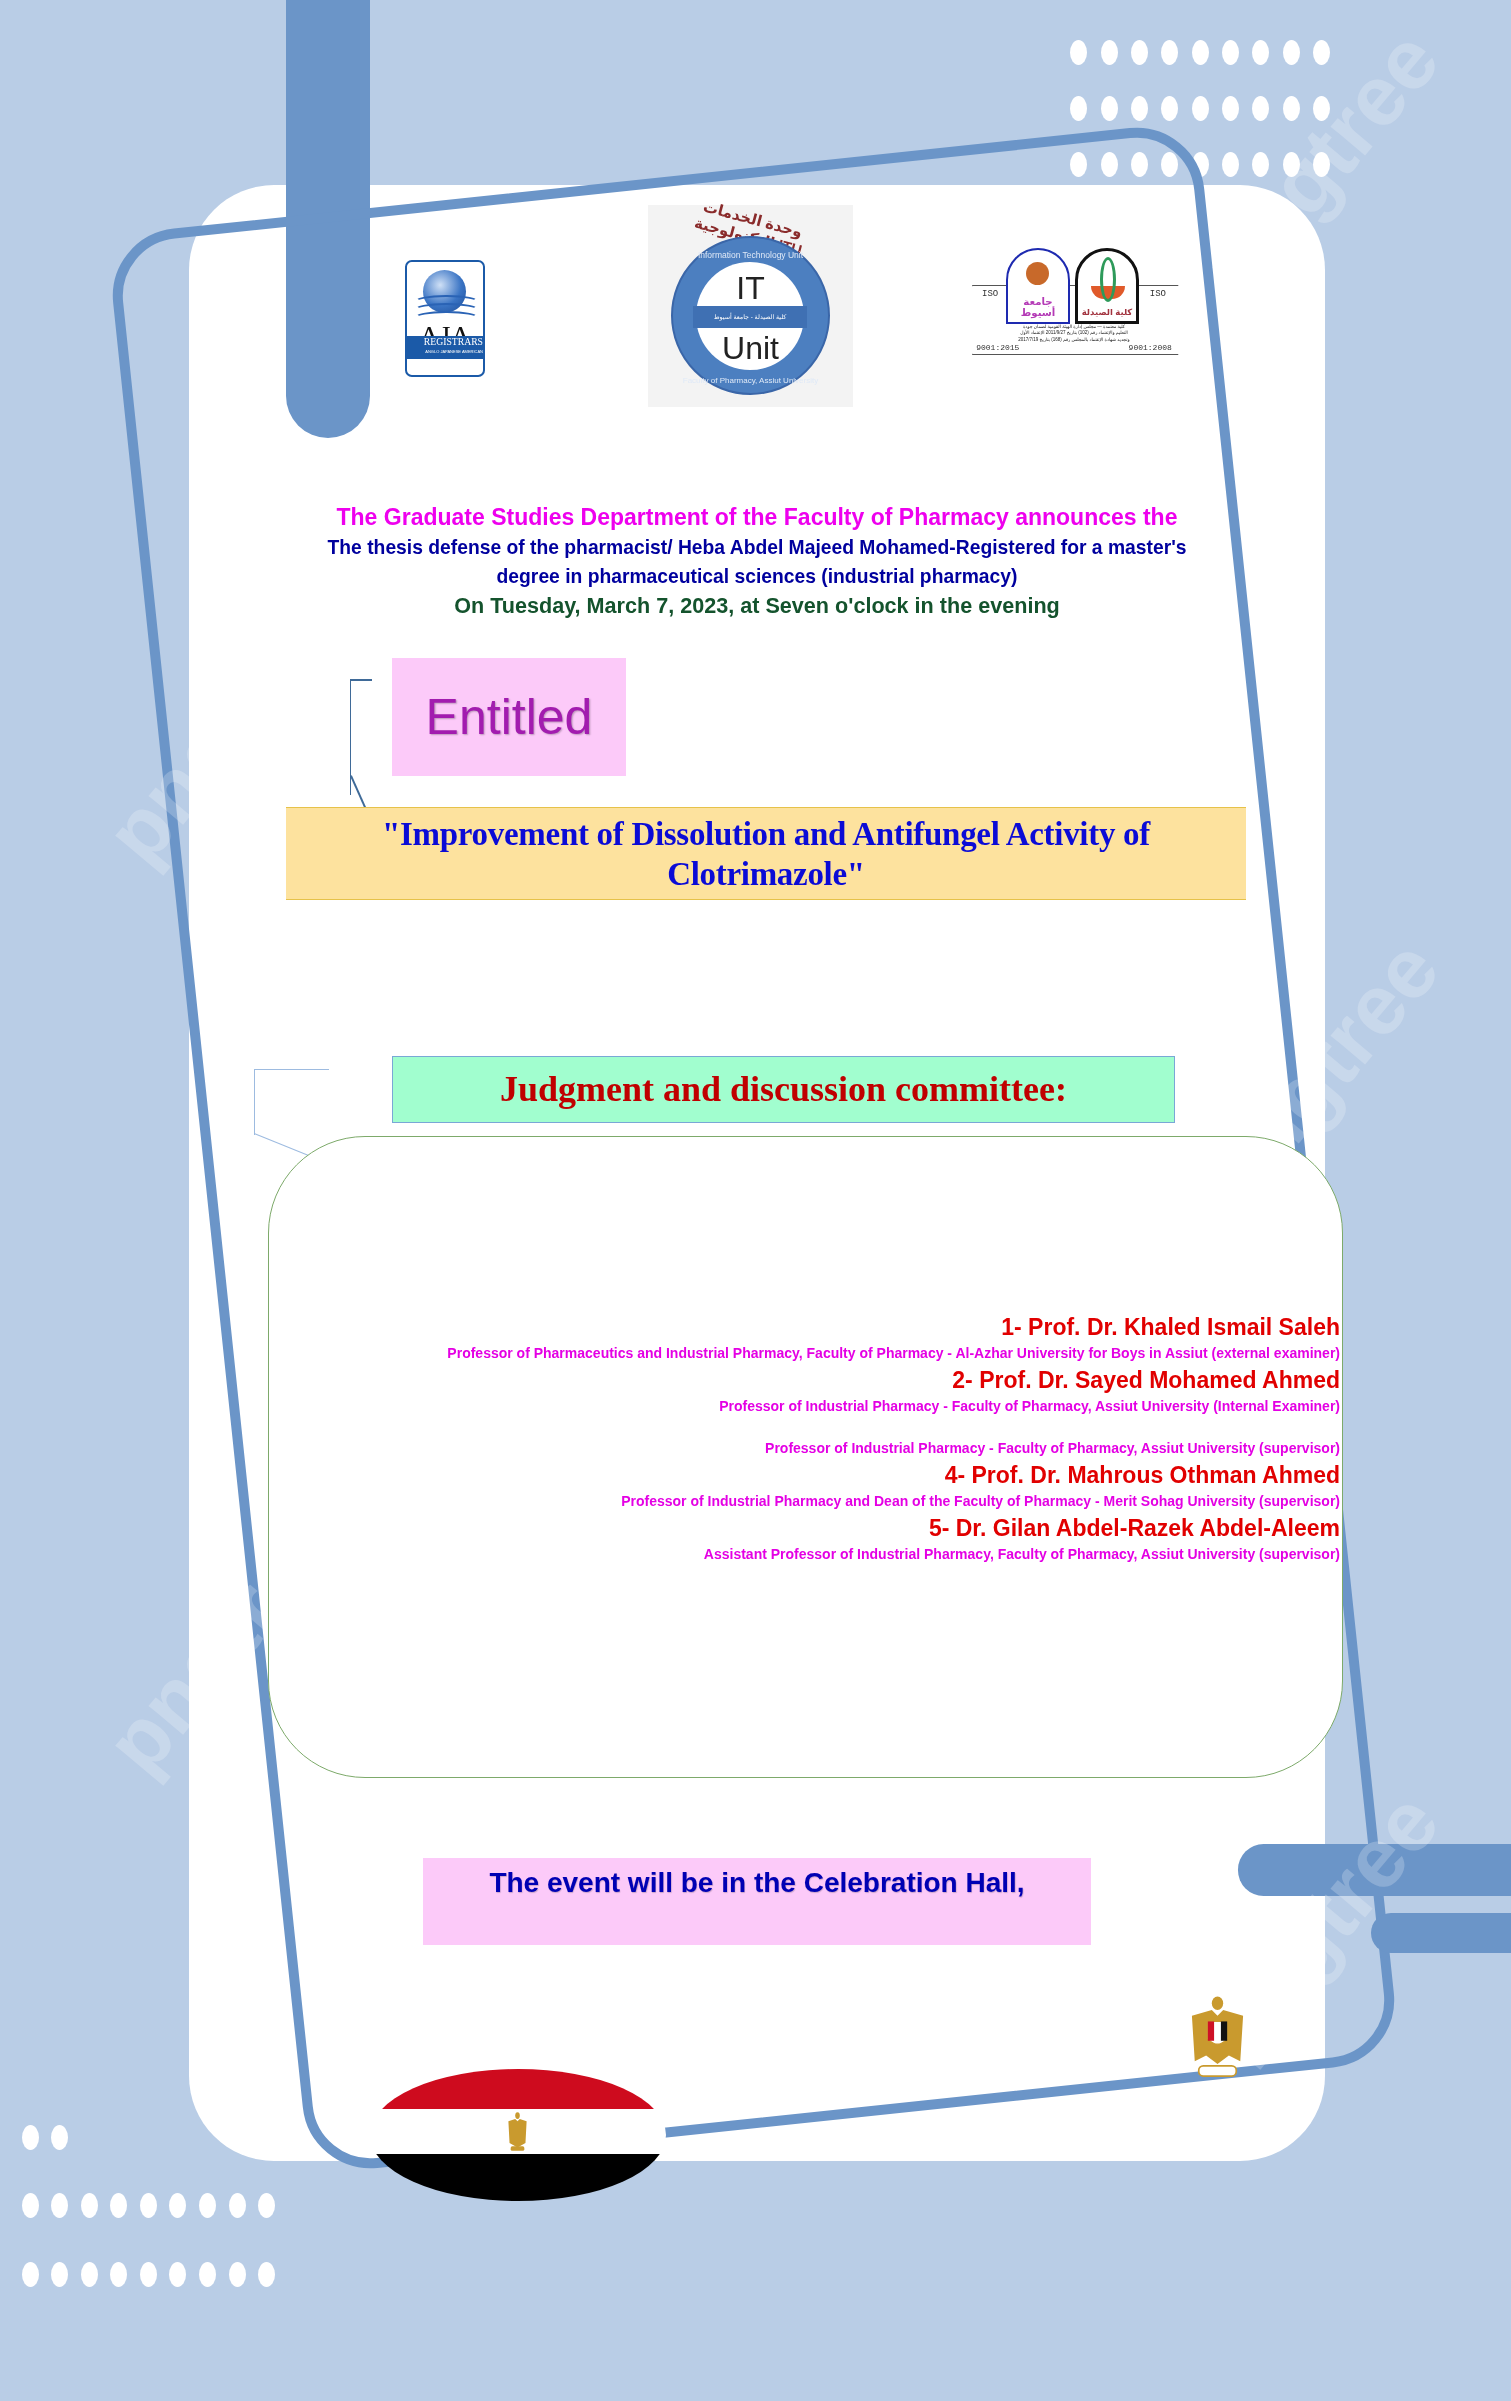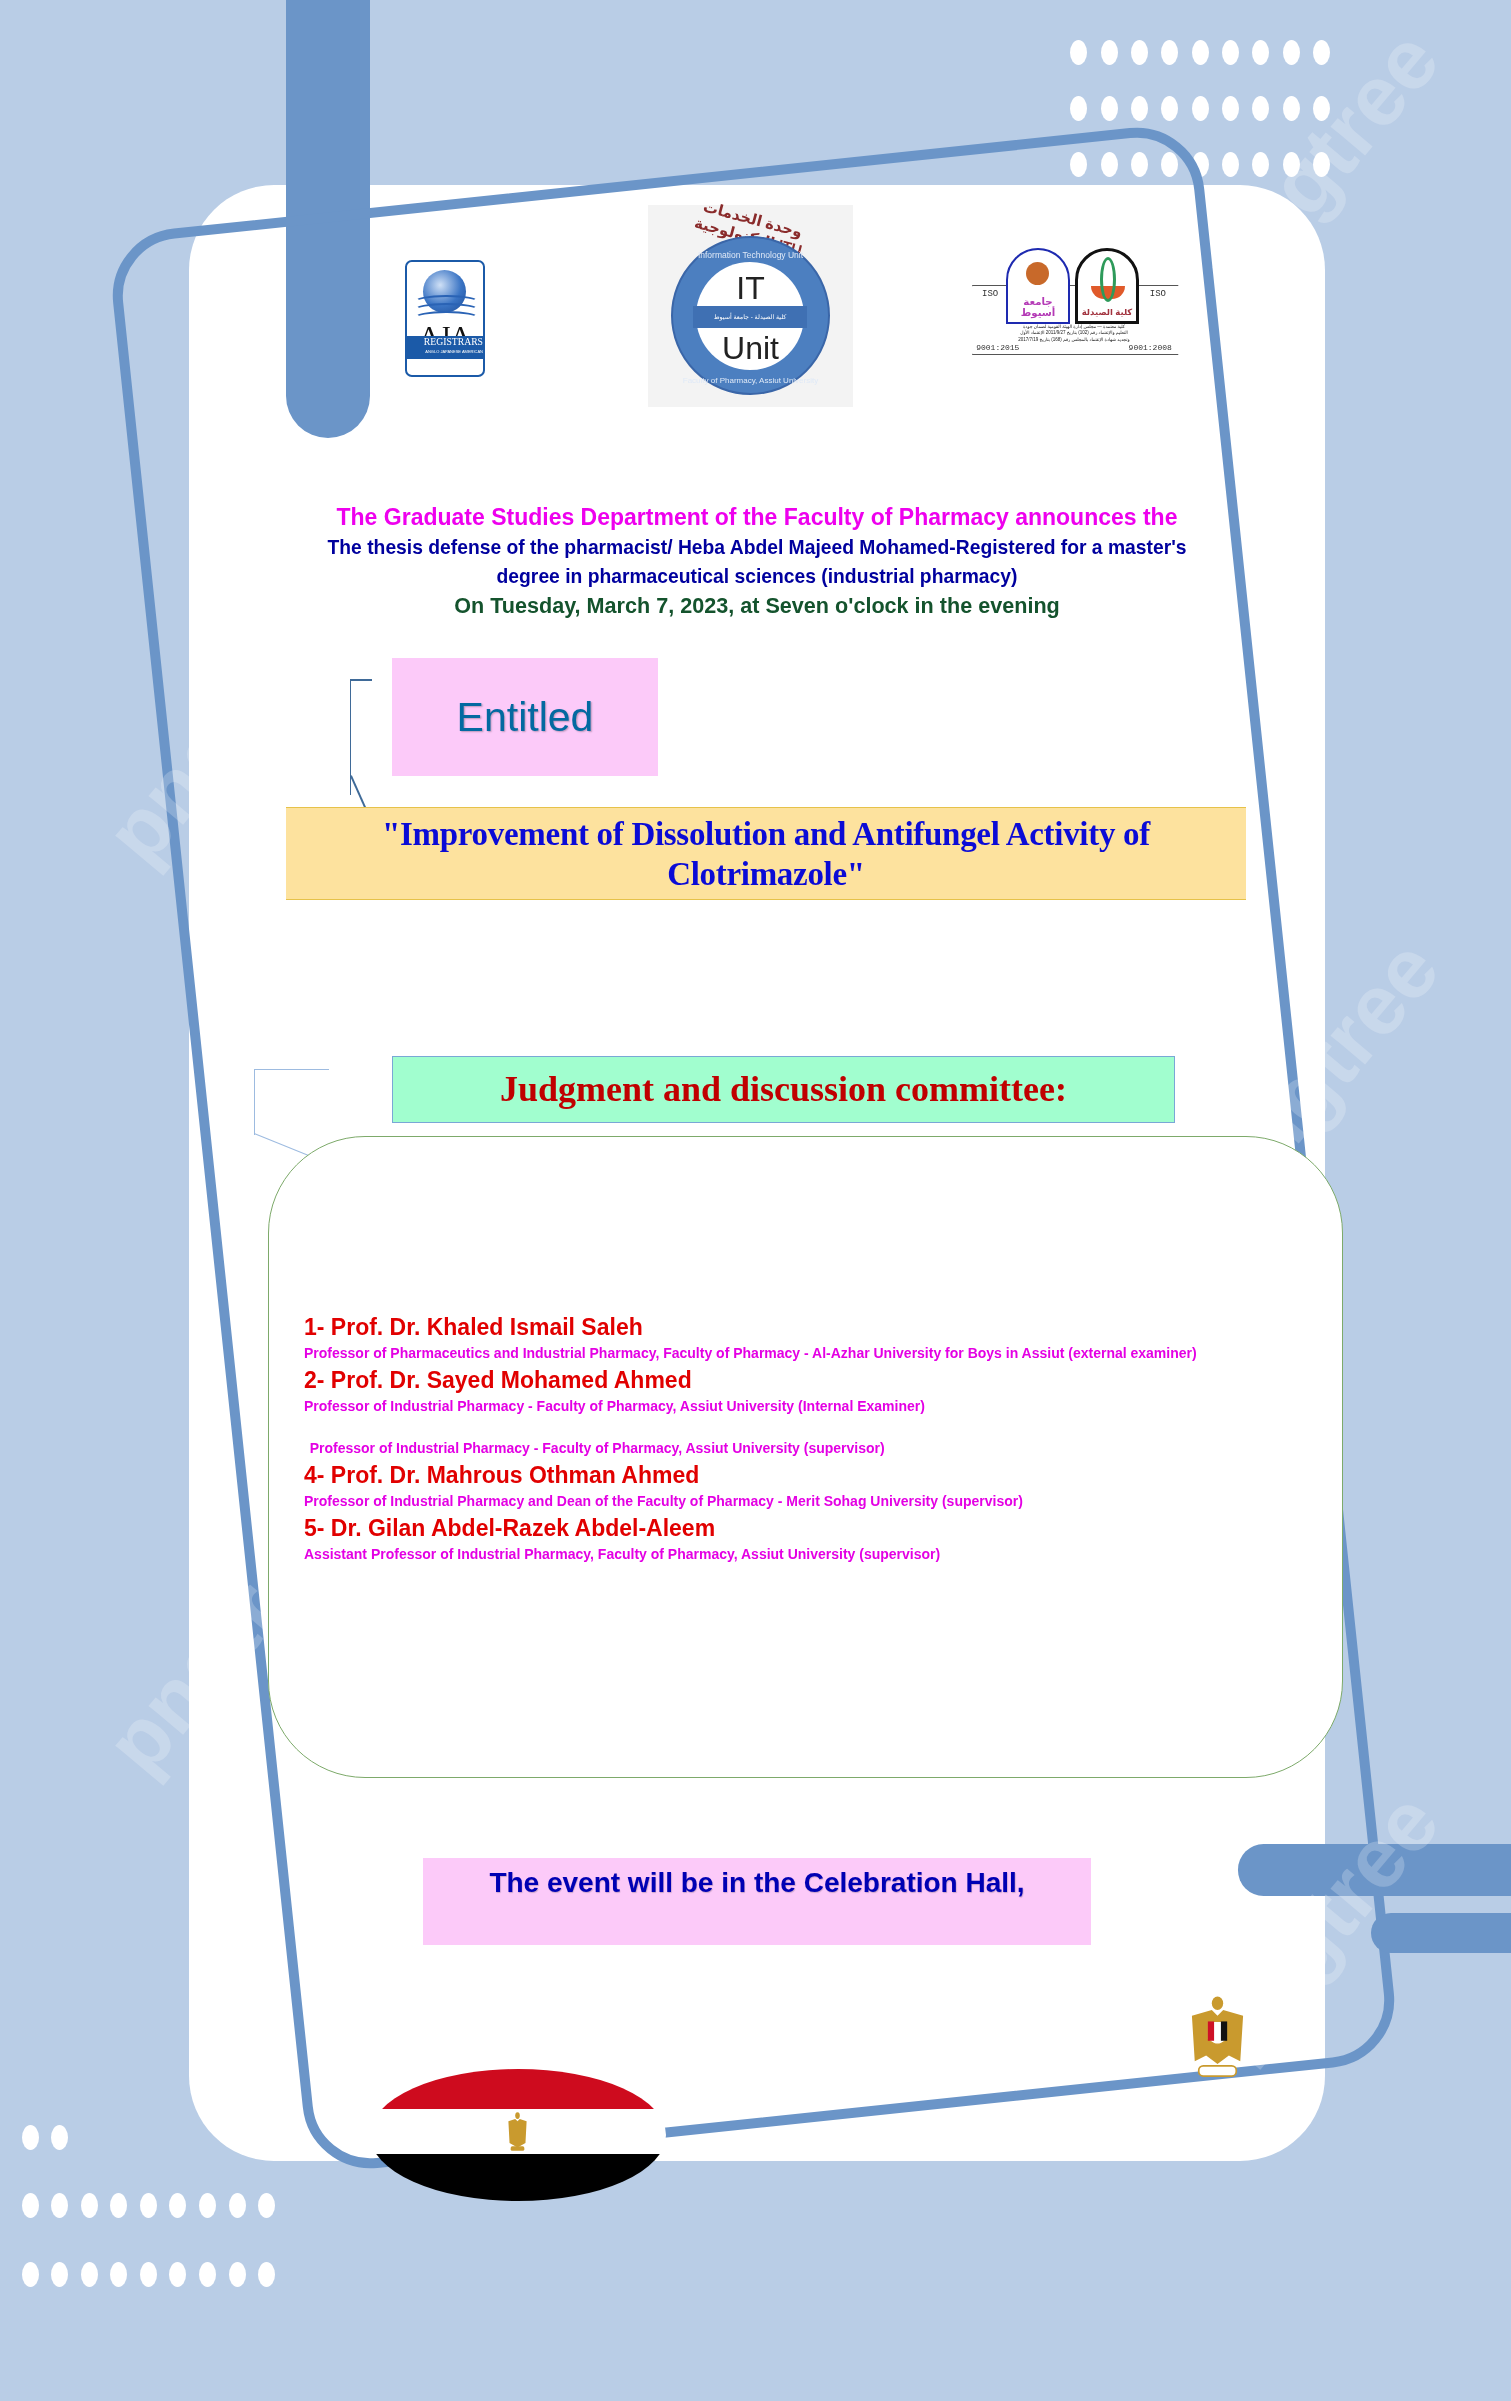--- a/index.html
+++ b/index.html
@@ -101,35 +101,35 @@
   
   #hdr { left:189px; width:1136px; top:501px; text-align:center; }
   #hdr .l1 { color:#ee00ee; font-size:23px; font-weight:bold; line-height:32px; }
   #hdr .l2 { color:#00009e; font-size:19.3px; font-weight:bold; line-height:30px; }
   #hdr .l3 { color:#00009e; font-size:19.3px; font-weight:bold; line-height:27px; }
   #hdr .l4 { color:#14532d; font-size:21.6px; font-weight:bold; line-height:32px; }
 
   
   #ent-bracket { left:350px; top:679px; width:20.5px; height:114px; border-left:1.7px solid #3f6a98; border-top:2.3px solid #3f6a98; }
   #ent-bracket-tail { left:350px; top:776px; width:1.7px; height:51px; background:#3f6a98; transform:rotate(-24deg); transform-origin:top left; }
-  #entitled { left:392px; top:658px; width:266px; height:118px; background:#fccaf9; text-align:center; line-height:118px; font-size:41px; color:#0369a1; text-shadow:1.1px 1.1px 1.7px rgba(0,0,0,0.25); }
+  #entitled { left:392px; top:658px; width:234px; height:118px; background:#fccaf9; text-align:center; line-height:118px; font-size:50px; color:#a21caf; text-shadow:1.1px 1.1px 1.7px rgba(0,0,0,0.25); }
 
   
   #thesis { left:286px; top:807px; width:960px; height:93px; background:#fde29e; border-top:1.1px solid #e6c24a; border-bottom:1.1px solid #e6c24a; box-sizing:border-box; text-align:center; }
   #thesis span { display:block; color:#0b0bd6; font-family:"Liberation Serif", serif; font-weight:bold; font-size:33px; line-height:40px; padding-top:5.7px; letter-spacing:-0.3px; }
 
   
   #com-bracket { left:254px; top:1069px; width:74px; height:65px; border-left:1.1px solid #9dbbe0; border-top:1.7px solid #9dbbe0; }
   #com-bracket-tail { left:254px; top:1134px; width:1.1px; height:68px; background:#9dbbe0; transform:rotate(-68deg); transform-origin:top left; }
   #com-head { left:392px; top:1056px; width:783px; height:67px; background:#a1fecf; border:1.1px solid #7aa7d6; box-sizing:border-box; text-align:center; line-height:65px; }
   #com-head span { color:#c00000; font-family:"Liberation Serif", serif; font-weight:bold; font-size:36px; }
 
   
   #com-box { left:268px; top:1136px; width:1075px; height:642px; border:1.1px solid #7daa6a; border-radius:97px; box-sizing:border-box; background:#fff; }
-  #members { left:304px; top:1313px; width:1023px; }
+  #members { left:317px; top:1313px; width:1023px;text-align:right; }
   .m-name { color:#e10000; font-weight:bold; font-size:23px; line-height:28px; margin:0; }
   .m-desc { color:#e400e4; font-weight:bold; font-size:14px; line-height:25px; margin:0; }
   .m-desc.gap { padding-top:17px; padding-left:5.7px; }
 
   
   #venue { left:423px; top:1858px; width:668px; height:87px; background:#fccaf9; text-align:center; }
   #venue span { display:block; color:#0000b4; font-weight:bold; font-size:28px; line-height:36px; padding-top:6.8px; text-shadow:0.6px 0.6px 1.1px rgba(0,0,0,0.2); }
 
   
   #eagle { left:1186px; top:1993px; width:63px; height:91px; }

